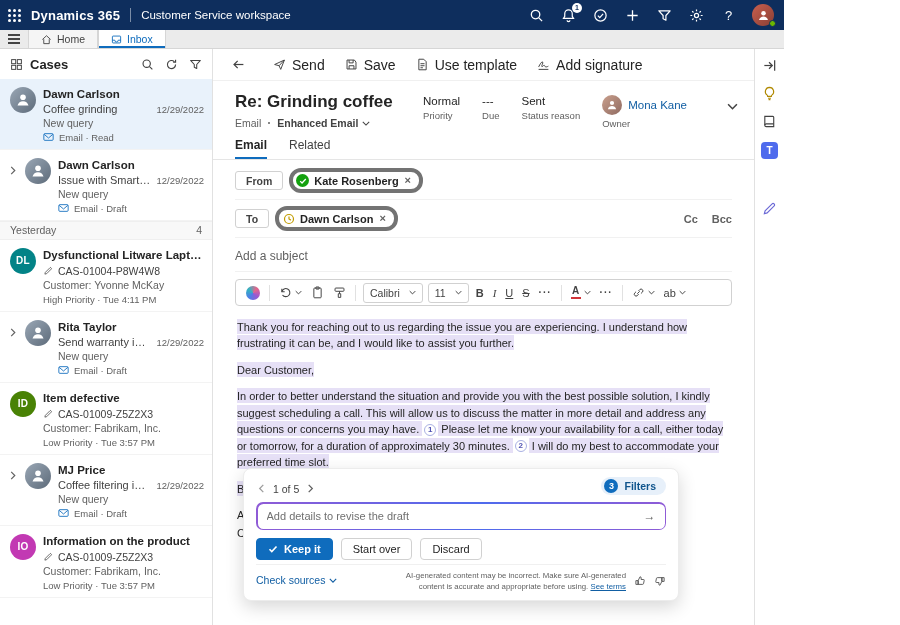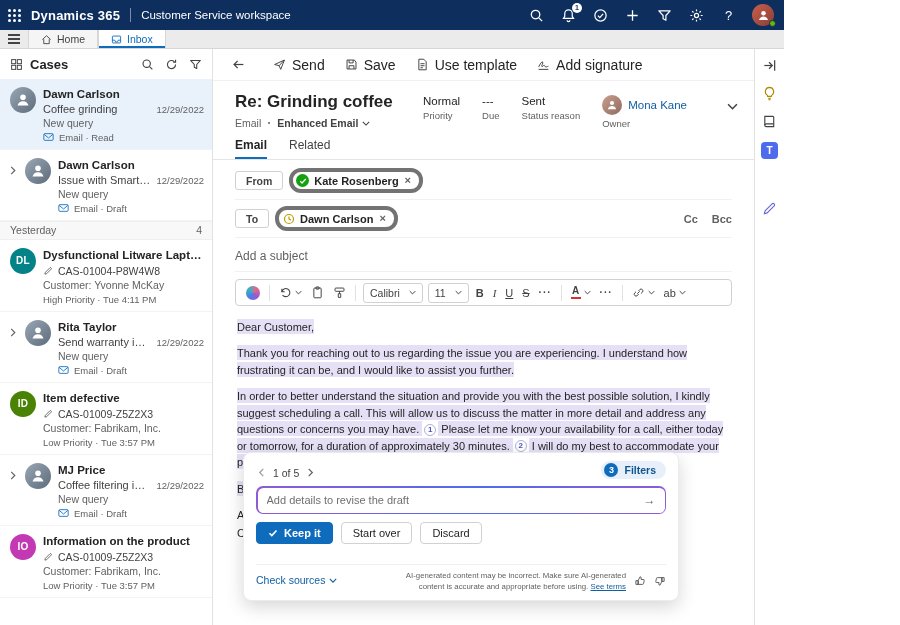--- a/index.html
+++ b/index.html
@@ -142,21 +142,21 @@
   .cop-input-wrap{margin-top:7px;padding:1.5px;border-radius:7px;background:linear-gradient(90deg,#8f5bd6,#4f6bed 55%,#8f5bd6);}
   .cop-input{background:#fff;border-radius:5.5px;height:25px;display:flex;align-items:center;padding:0 9px;gap:8px;}
   .cop-input input{flex:1;border:none;outline:none;font-size:11px;color:#242424;font-family:Liberation Sans, sans-serif;background:transparent;}
   .cop-input input::placeholder{color:#707070;}
   .cop-send{color:#616161;font-size:12px;cursor:pointer;line-height:1;}
   .cop-buttons{display:flex;gap:8px;margin-top:8px;}
   .btn{display:flex;align-items:center;gap:6px;font-size:11px;border-radius:4px;padding:4px 11px;cursor:pointer;font-family:inherit;}
   .btn-primary{background:#0f6cbd;color:#fff;border:1px solid #0f6cbd;font-weight:600;}
   .btn-primary svg{width:10px;height:10px;}
   .btn-outline{background:#fff;color:#242424;border:1px solid #d1d1d1;}
-  .cop-footer{margin-top:20px;border-top:1px solid #f0f0f0;padding-top:6px;display:flex;align-items:flex-start;gap:8px;}
+  .cop-footer{margin-top:4px;border-top:1px solid #f0f0f0;padding-top:6px;display:flex;align-items:flex-start;gap:8px;}
   .check-sources{display:flex;align-items:center;gap:4px;font-size:10.5px;color:#115ea3;cursor:pointer;white-space:nowrap;padding-top:3px;}
   .check-sources svg{width:8px;height:5px;}
   .disclaimer{margin-left:auto;font-size:7.8px;color:#616161;text-align:right;max-width:238px;line-height:1.4;}
   .disclaimer .terms{color:#115ea3;text-decoration:underline;cursor:pointer;}
   .thumbs{display:flex;gap:8px;color:#424242;padding-top:4px;}
   .thumb{cursor:pointer;display:flex;}
   .thumb svg{width:12px;height:12px;}
   .thumb.down svg{transform:rotate(180deg);}
 
   
@@ -678,22 +678,22 @@
             <span>ab</span>
             <span class="mini-chev">
                 <svg viewBox="0 0 10 6" fill="none" stroke="currentColor" stroke-width="1.4">
                   <path d="M1 1l4 4 4-4"></path>
                 </svg>
               </span>
           </span>
         </div>
 
         <div class="email-body">
+          <p><span class="hl">Thank you for reaching out to us regarding the issue you are experiencing. I understand how frustrating it can be, and I would like to assist you further.</span></p>
           <p><span class="hl">Dear Customer,</span></p>
-          <p><span class="hl">Thank you for reaching out to us regarding the issue you are experiencing. I understand how frustrating it can be, and I would like to assist you further.</span></p>
           <p><span class="hl">In order to better understand the situation and provide you with the best possible solution, I kindly suggest scheduling a call. This will allow us to discuss the matter in more detail and address any questions or concerns you may have. </span><span class="cite">1</span><span class="hl"> Please let me know your availability for a call, either today or tomorrow, for a duration of approximately 30 minutes. </span><span class="cite">2</span><span class="hl"> I will do my best to accommodate your preferred time slot.</span></p>
           <p><span class="hl">Best regards,</span></p>
           <p style="margin-bottom:2px;">Ana Bowman</p>
           <p>Customer Support Agent</p>
         </div>
 
       </div>
 
       <div class="copilot-card">
         <div class="cop-row1">

